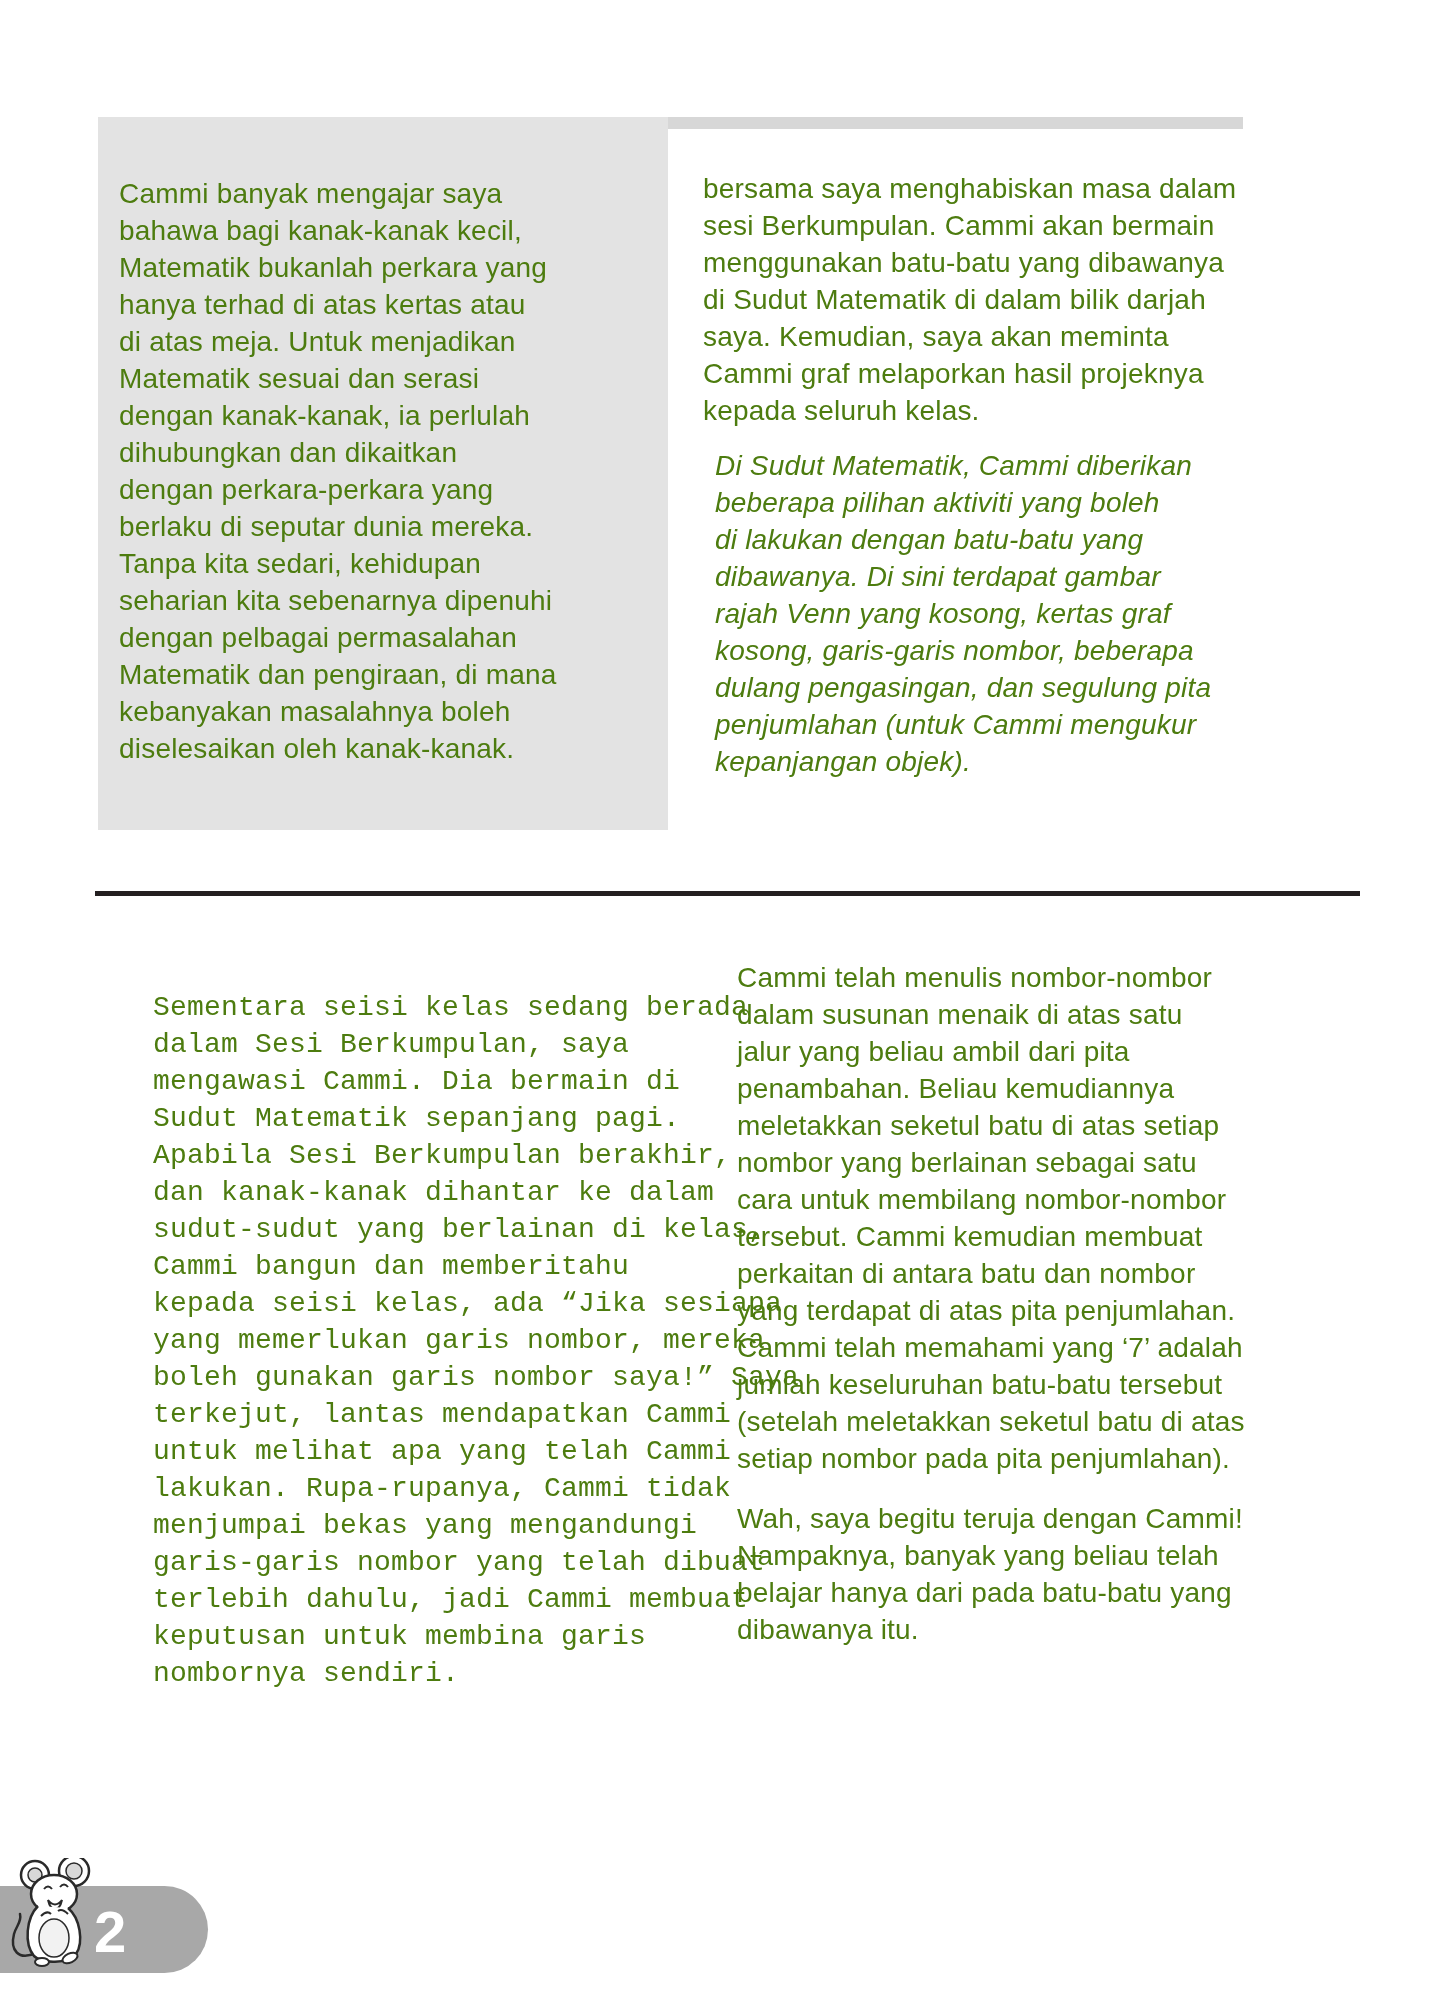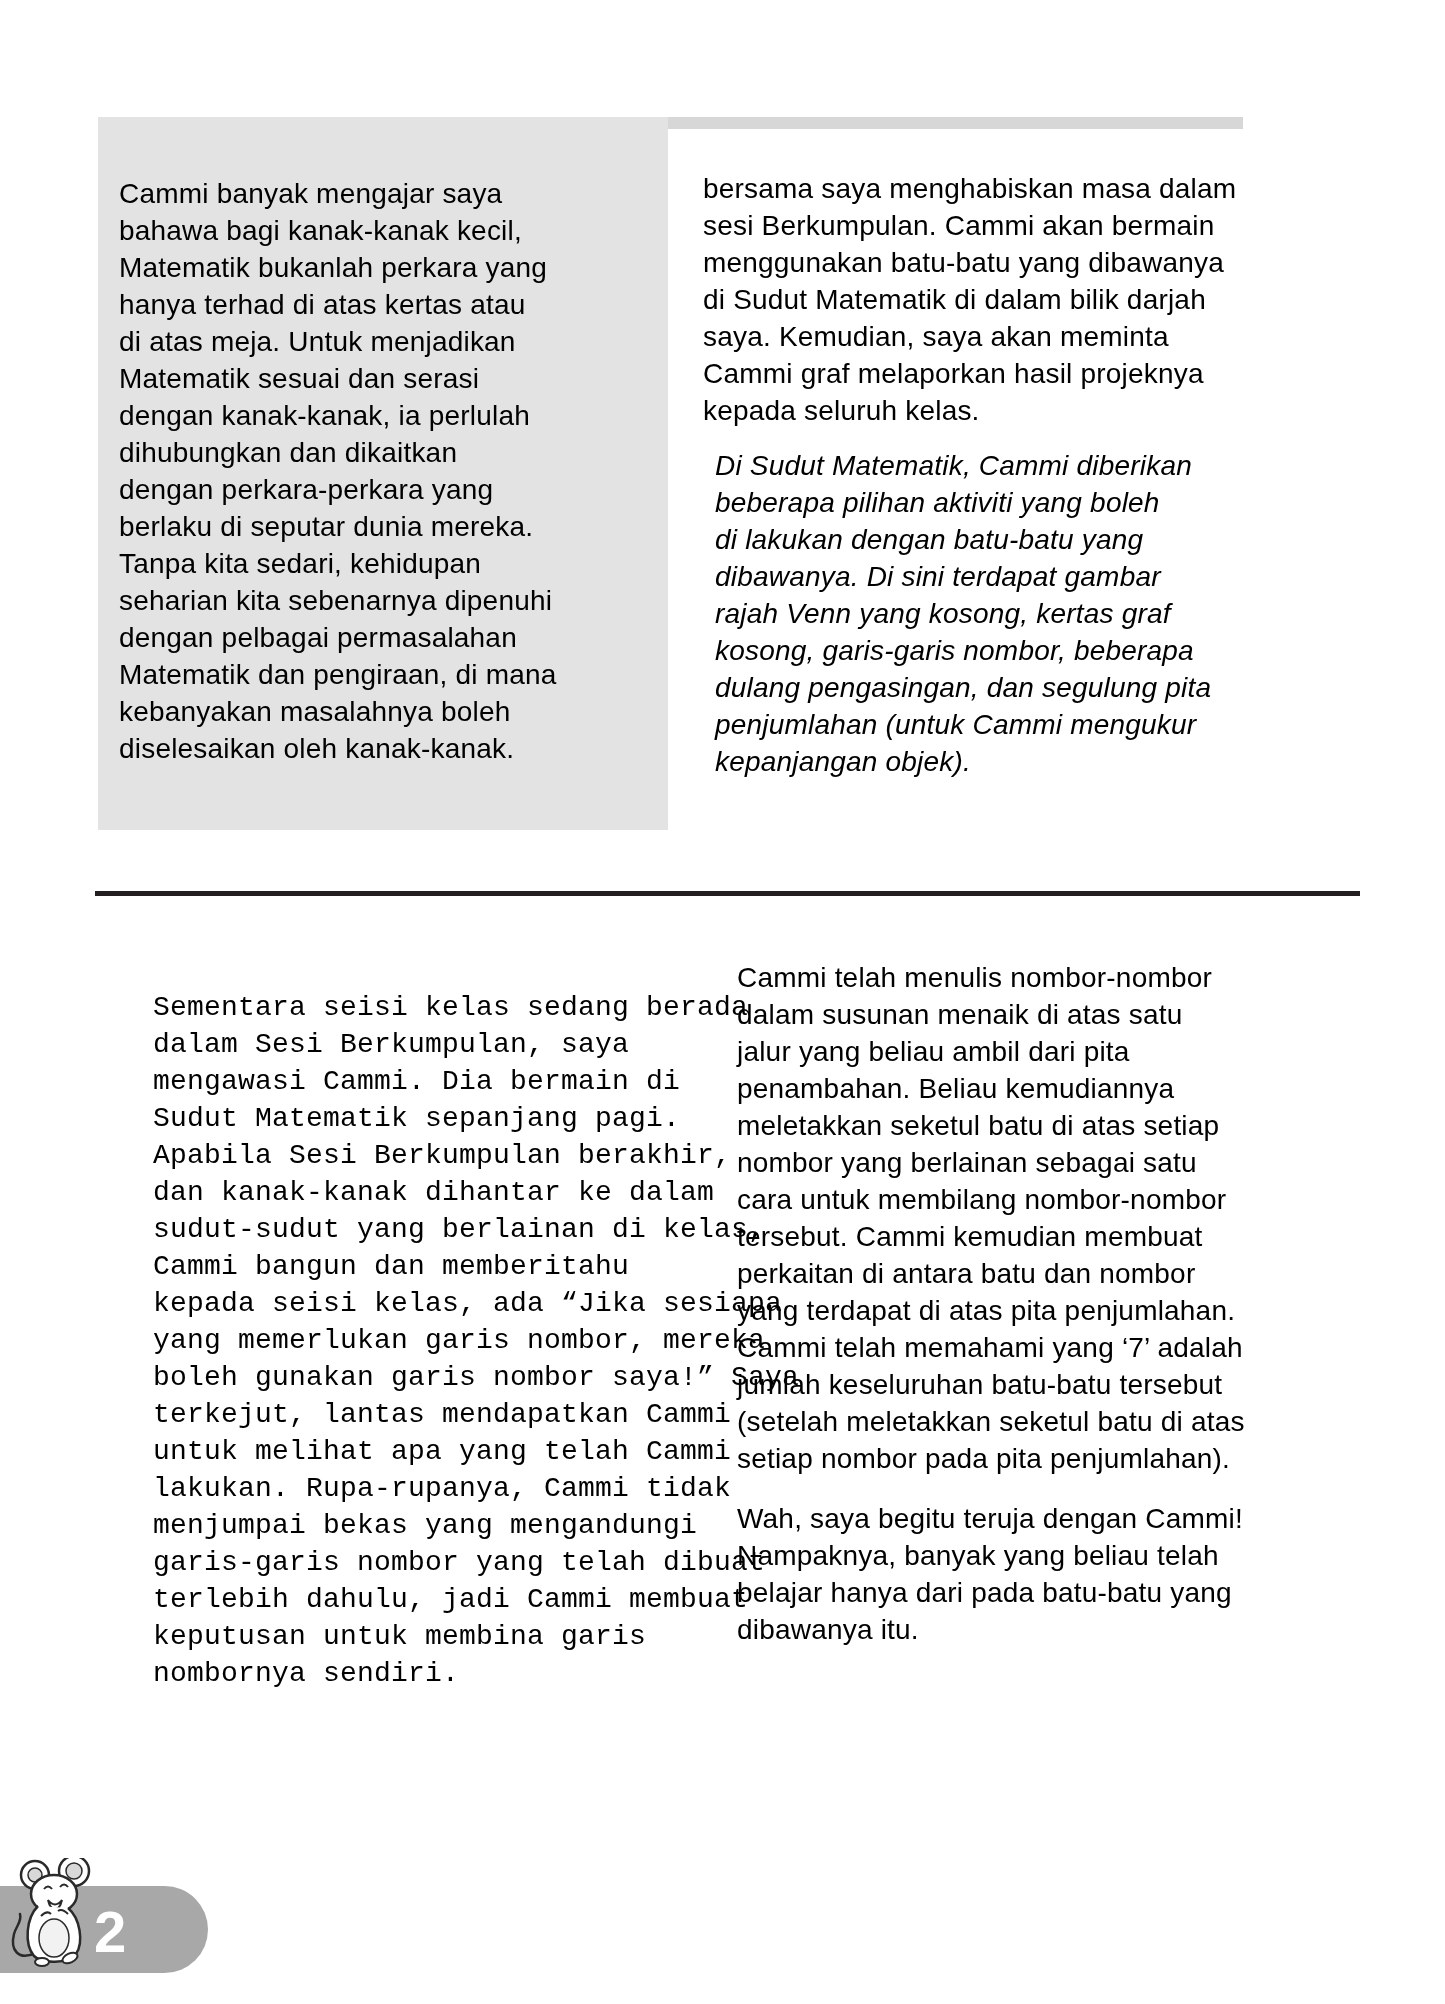--- a/index.html
+++ b/index.html
@@ -23,21 +23,21 @@
     left: 98px; top: 117px;
     width: 570px; height: 713px;
     background: #e3e3e3;
   }
   .para {
     position: absolute;
     white-space: pre-line;
     font-size: 28px;
     line-height: 37px;
     letter-spacing: 0.2px;
-    color: #000000;
+    color: #4d7c0f;
   }
   #box-para   { left: 119px; top: 175px; width: 520px; }
   #tr-p1      { left: 703px; top: 170px; width: 640px; }
   #tr-p2      { left: 715px; top: 447px; width: 640px; font-style: italic; }
   #bl-p1      { left: 153px; top: 989px; width: 650px; font-family: Liberation Mono, monospace; }
   #br-p1      { left: 737px; top: 959px; width: 640px; }
   #br-p2      { left: 737px; top: 1500px; width: 640px; }
   .section-divider {
     position: absolute;
     left: 95px; top: 891px;

